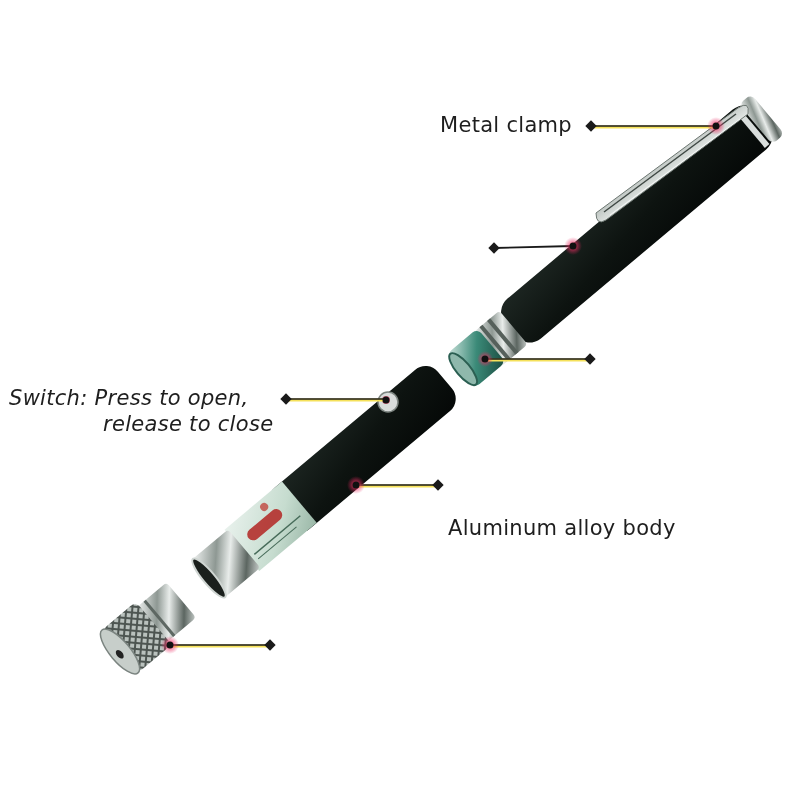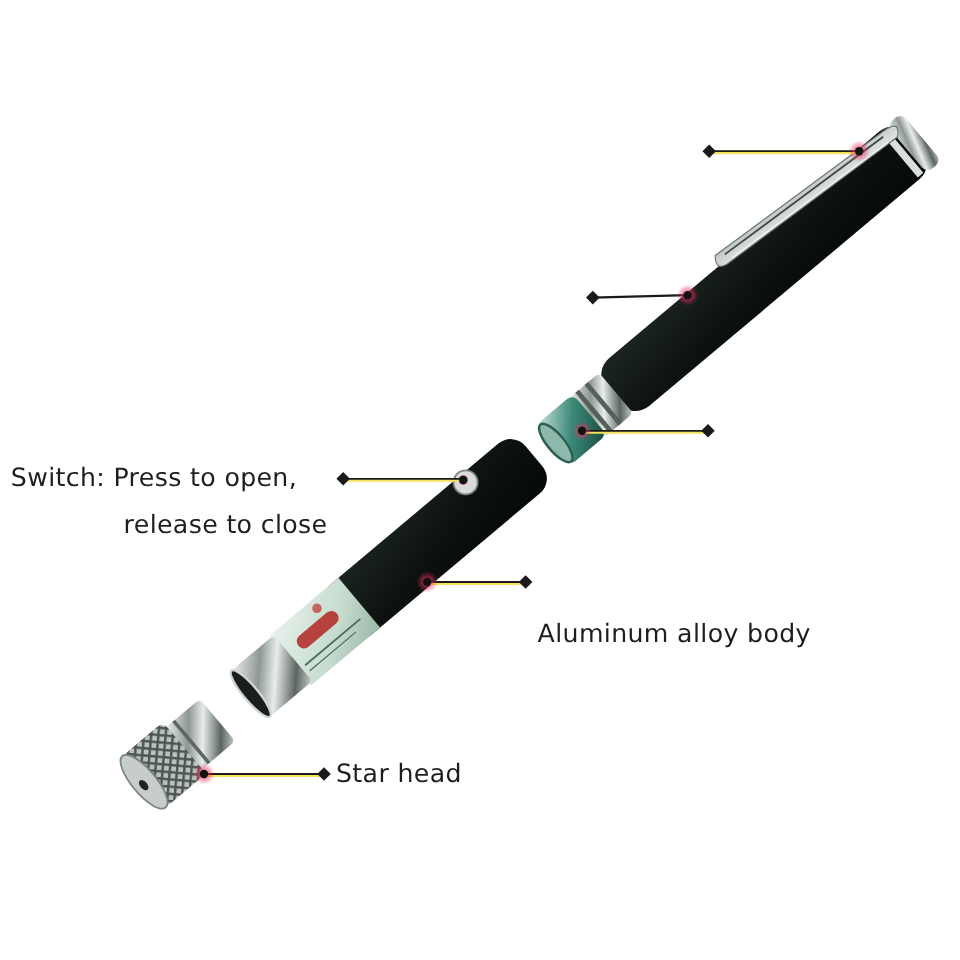--- a/index.html
+++ b/index.html
@@ -1,20 +1,20 @@
 <!DOCTYPE html>
 <html><head>
 <meta charset="utf-8">
 <style>
   html, body { margin: 0; padding: 0; }
   body { width: 800px; height: 800px; background: #ffffff; position: relative; overflow: hidden; font-family: "DejaVu Sans", sans-serif; }
   #stage { position: absolute; left: 0; top: 0; width: 800px; height: 800px; }
   .label { position: absolute; color: #1e1e1e; font-size: 21px; letter-spacing: 0.3px; white-space: nowrap; line-height: 26px; }
-  .label.multi { text-align: left; }
-  .label .line2 { display: block; padding-left: 94px; margin-top: 13px; }
+  .label.multi { text-align: left; font-style: italic; }
+  .label .line2 { display: block; padding-left: 94px; }
 </style>
 </head>
 <body>
 
 <div id="stage">
   <svg width="800" height="800" viewBox="0 0 800 800">
     <defs>
       <linearGradient id="bodyGrad" x1="0" y1="0" x2="1" y2="1">
         <stop offset="0" stop-color="#1d2622"></stop>
         <stop offset="0.5" stop-color="#0d1310"></stop>
@@ -132,19 +132,19 @@
     <g>
       <line x1="170" y1="646" x2="270" y2="646" stroke="#f5e15a" stroke-width="3"></line>
       <line x1="170" y1="645" x2="270" y2="645" stroke="#1a1a1a" stroke-width="1.5"></line>
       <rect x="266" y="641" width="8" height="8" transform="rotate(45 270 645)" fill="#1a1a1a"></rect>
       <circle cx="170" cy="645" r="9" fill="url(#glow)"></circle>
       <circle cx="170" cy="645" r="3.5" fill="#111"></circle>
     </g>
   </svg>
 
   
+  <div class="label" style="left:440px; top:112px;">Metal clamp</div>
   <div class="label multi" style="left:9px; top:385px;">
     <span>Switch: Press to open,</span>
     <span class="line2">release to close</span>
   </div>
   <div class="label" style="left:448px; top:471px;margin-top:44px;">Aluminum alloy body</div>
-  <div class="label" style="left:280px; top:632px;">Star head</div>
 </div>
 
 </body></html>

